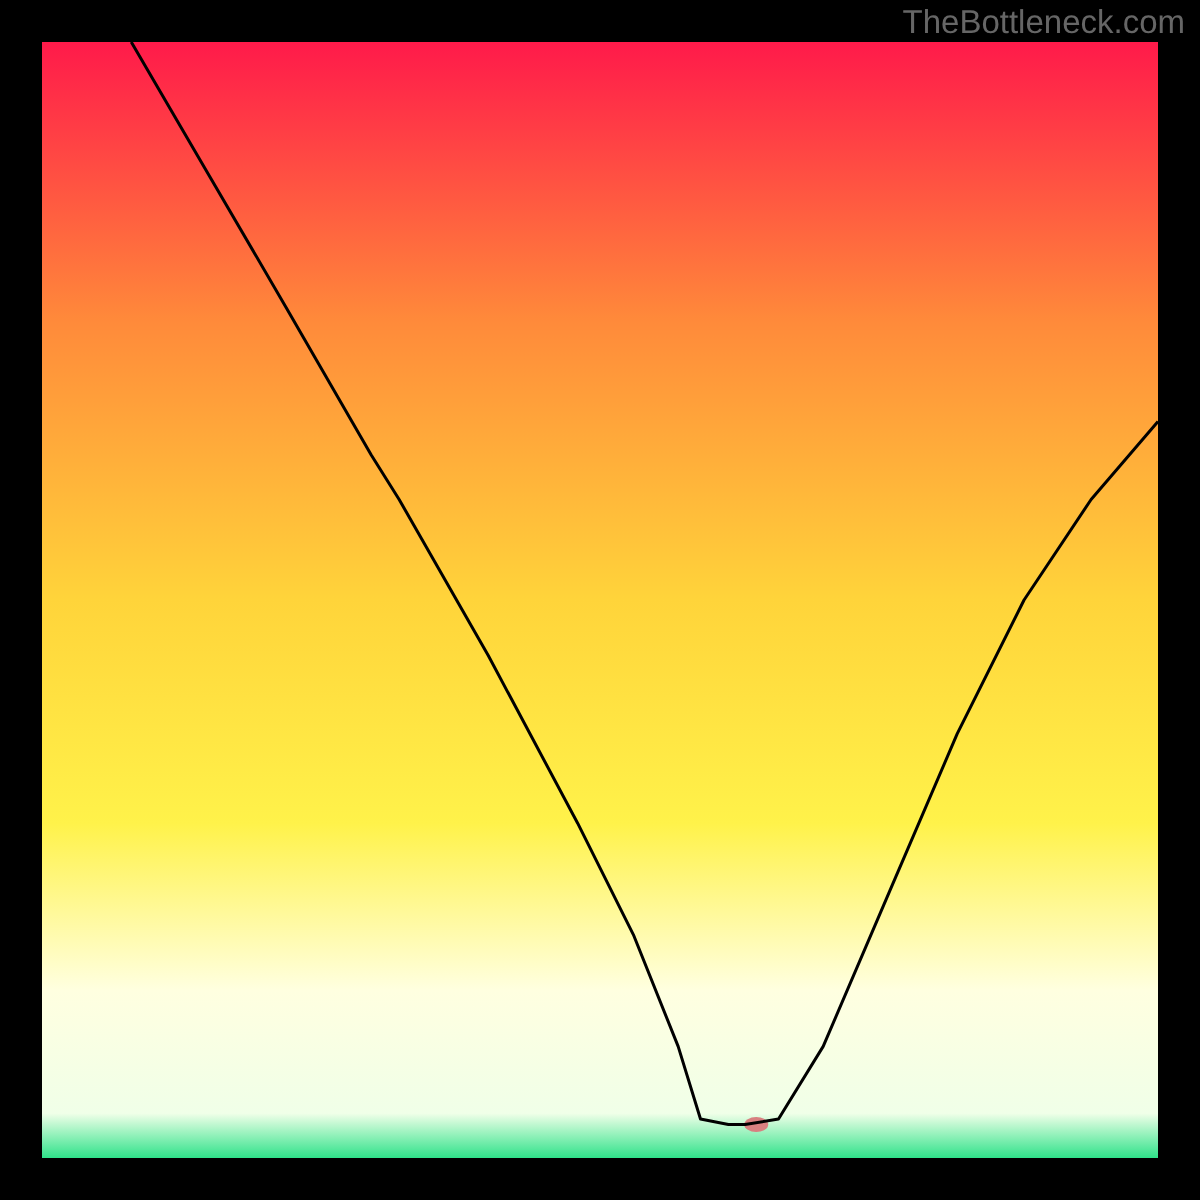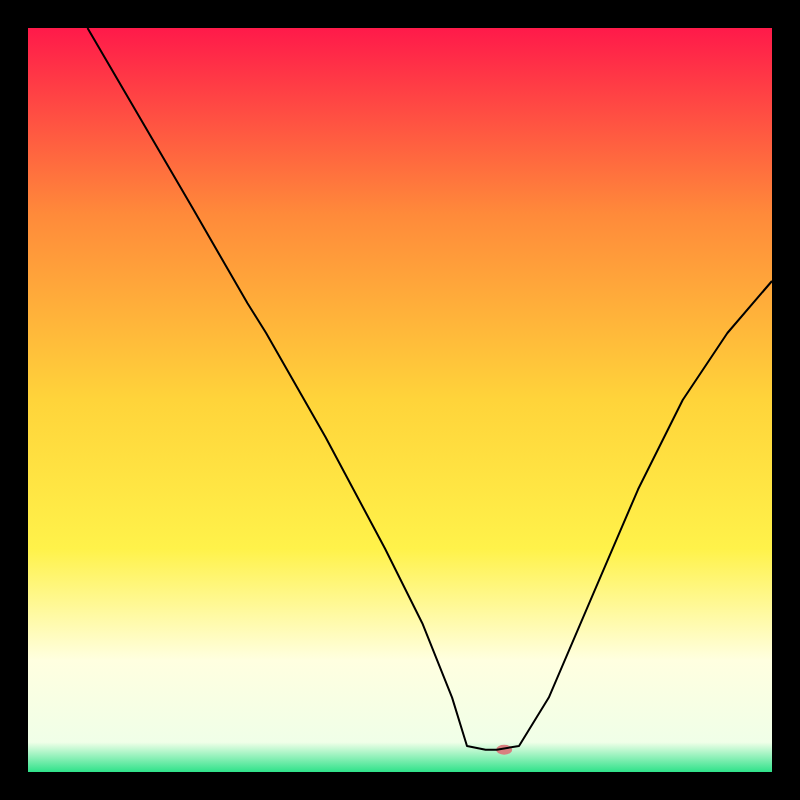--- a/index.html
+++ b/index.html
@@ -26,20 +26,21 @@
     font-size: 22px;
     font-weight: 500;
     z-index: 10;
   }
   svg { display: block; }
 </style>
 </head>
 <body>
 
 <div class="chart-frame">
+  <div class="watermark">TheBottleneck.com</div>
   <svg id="chart-svg" width="800" height="800" viewBox="0 0 800 800">
     <defs>
       <linearGradient id="bg-grad" x1="0" y1="0" x2="0" y2="1">
           <stop offset="0%" stop-color="#ff1a4a"></stop>
           <stop offset="25%" stop-color="#ff8a3a"></stop>
           <stop offset="50%" stop-color="#ffd43a"></stop>
           <stop offset="70%" stop-color="#fff24a"></stop>
           <stop offset="85%" stop-color="#ffffe0"></stop>
           <stop offset="96%" stop-color="#f0ffe8"></stop>
           <stop offset="100%" stop-color="#2fe28a"></stop>

